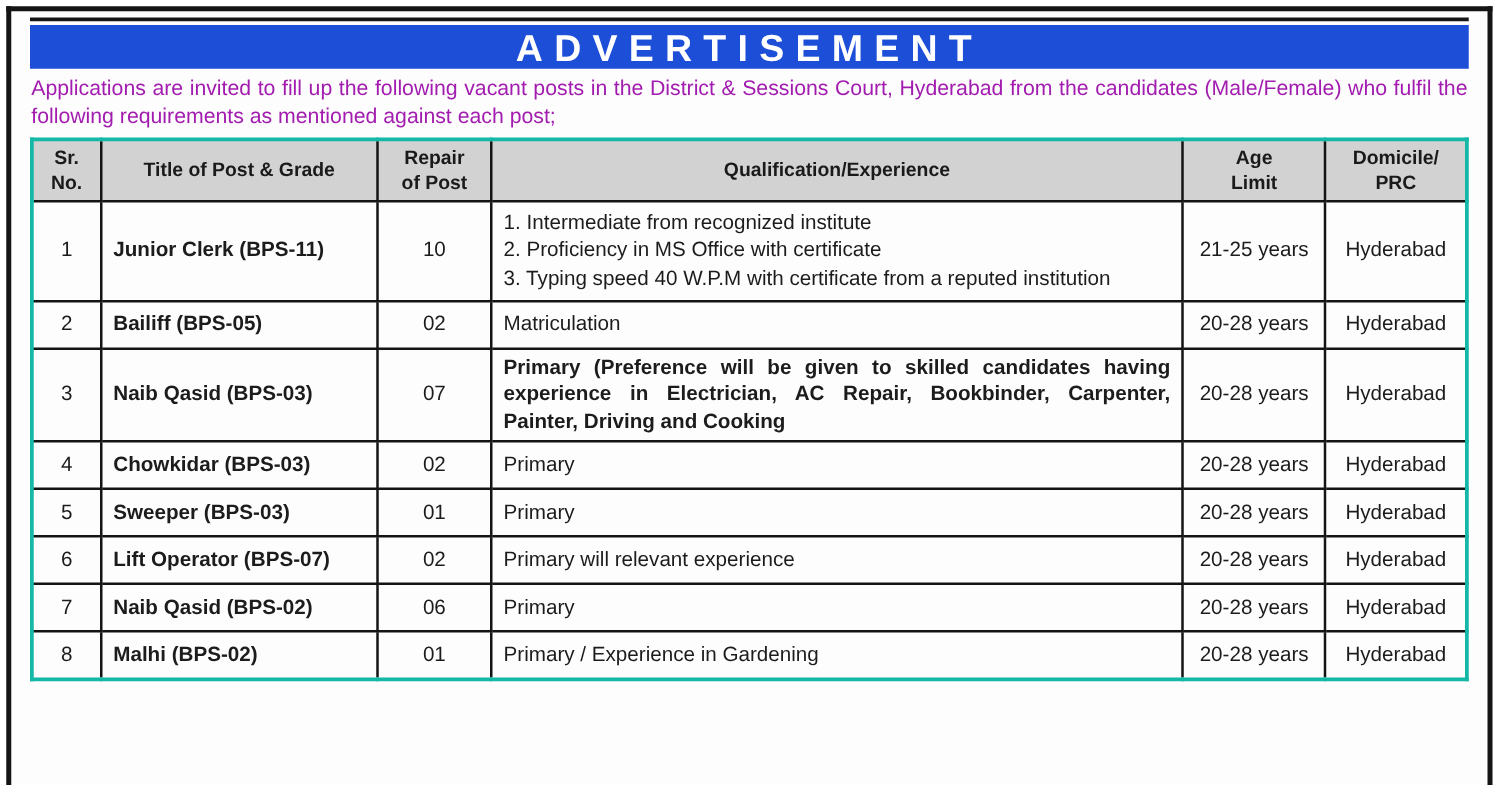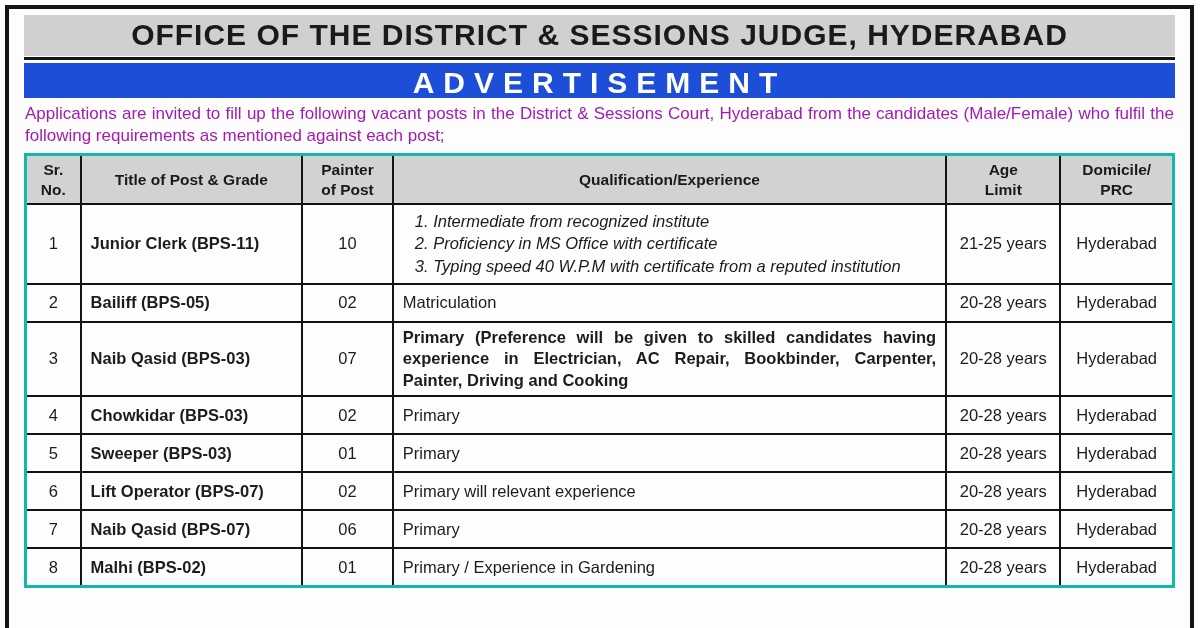--- a/index.html
+++ b/index.html
@@ -79,32 +79,31 @@
     border: 2px solid #141414;
     font-size: 16.5px;
     line-height: 1.3;
     padding: 4px 9px;
     vertical-align: middle;
     color: #1c1c1c;
   }
   tr.single td { height: 28px; }
   td.c { text-align: center; padding: 4px 2px; }
   td.title-cell { font-weight: bold; padding-left: 13px; border-radius: 15px; }
-  td.qual .qline { margin: 1px 12px; font-style: italic; }
+  td.qual .qline { margin: 1px 0; }
   td.qual.justify { text-align: justify; font-weight: bold; }
   tr.tall-1 td { height: 70px; }
   tr.tall-3 td { height: 64px; }
 </style>
 </head>
 <body>
 
 <div class="frame">
   <div class="content">
 
-    <div class="title-strip">OFFICE OF THE DISTRICT &amp; SESSIONS JUDGE, HYDERABAD</div>
 
 
     <div class="rule"></div>
 
     <div class="adv-bar">ADVERTISEMENT</div>
 
     <p class="intro">Applications are invited to fill up the following vacant posts in the District &amp; Sessions Court, Hyderabad from the candidates (Male/Female) who fulfil the following requirements as mentioned against each post;</p>
 
     <table class="posts">
       <colgroup>
@@ -113,21 +112,21 @@
           <col style="width:7.9%">
         <col style="width:48.2%">
           <col style="width:9.95%">
           <col style="width:9.85%">
       </colgroup>
       <thead>
         <tr>
           <th>Sr.
 No.</th>
           <th>Title of Post &amp; Grade</th>
-          <th>Painter
+          <th>Repair
 of Post</th>
           <th>Qualification/Experience</th>
           <th>Age
 Limit</th>
           <th>Domicile/
 PRC</th>
         </tr>
       </thead>
       <tbody>
         <tr class="tall-1">
@@ -177,21 +176,21 @@
         <tr class="single">
           <td class="c">6</td>
           <td class="title-cell">Lift Operator (BPS-07)</td>
           <td class="c">02</td>
           <td class="qual">Primary will relevant experience</td>
           <td class="c">20-28 years</td>
           <td class="c">Hyderabad</td>
         </tr>
         <tr class="single">
           <td class="c">7</td>
-          <td class="title-cell">Naib Qasid (BPS-07)</td>
+          <td class="title-cell">Naib Qasid (BPS-02)</td>
           <td class="c">06</td>
           <td class="qual">Primary</td>
           <td class="c">20-28 years</td>
           <td class="c">Hyderabad</td>
         </tr>
         <tr class="single">
           <td class="c">8</td>
           <td class="title-cell">Malhi (BPS-02)</td>
           <td class="c">01</td>
           <td class="qual">Primary / Experience in Gardening</td>

